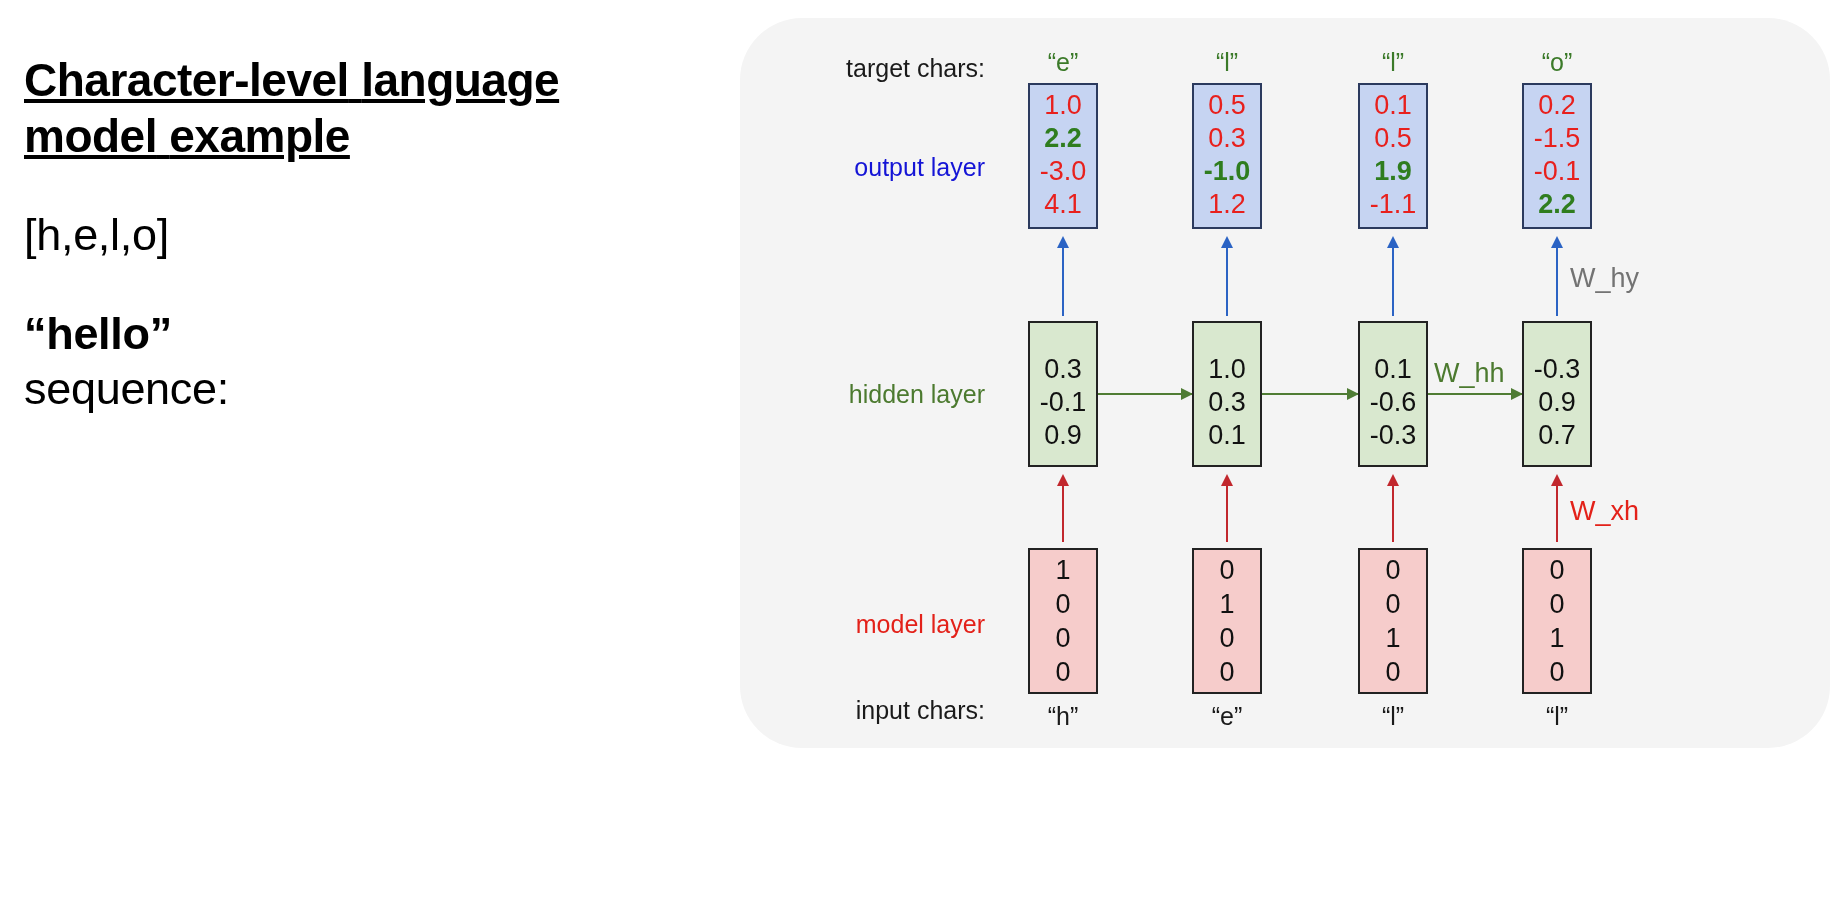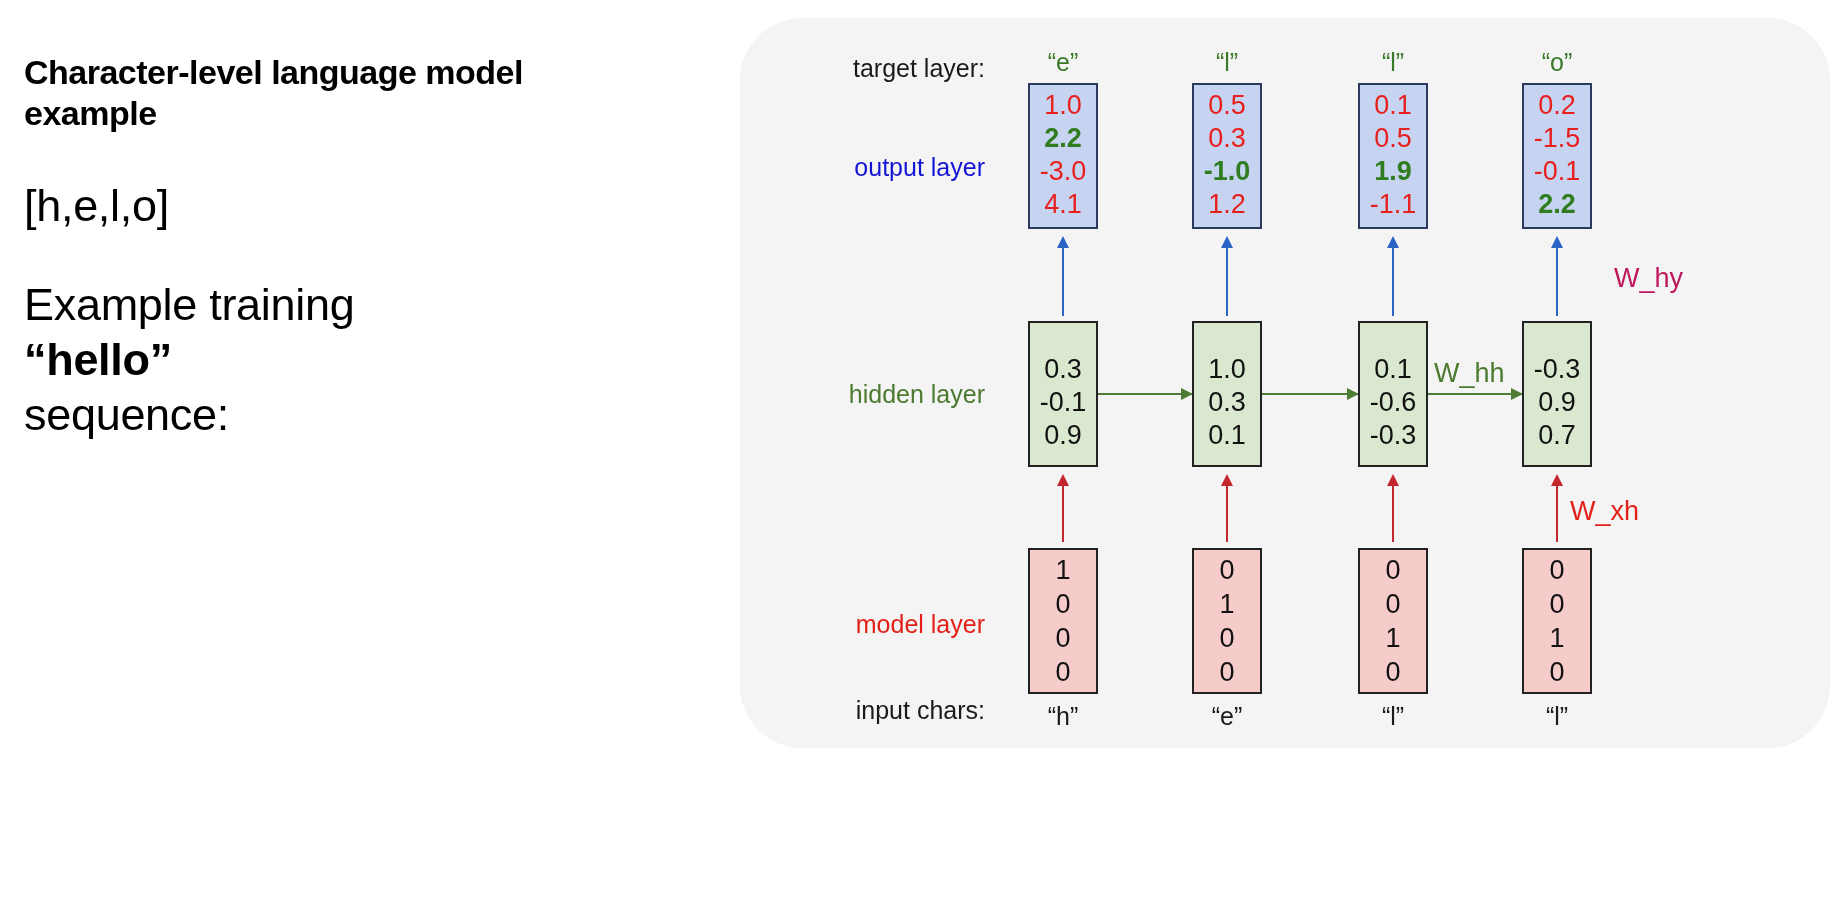--- a/index.html
+++ b/index.html
@@ -15,25 +15,26 @@
     font-family: "Liberation Sans", "DejaVu Sans", sans-serif;
   }
 
   
   #left-panel {
     position: absolute;
     left: 24px; top: 52px;
     width: 600px;
   }
   #title-block {
-    font-size: 34px;
+    font-size: 46px;
     font-weight: bold;
     line-height: 1.22;
     color: #000000;
     letter-spacing: -0.5px;
+    text-decoration: underline;
   }
   .para {
     font-size: 45px;
     line-height: 1.22;
     color: #000000;
     margin-top: 44px;
     letter-spacing: -0.3px;
   }
   .para .line { display: block; }
   .para .line.bold { font-weight: bold; }
@@ -166,21 +167,21 @@
   #arrow-hh-0 { left: 358px; width: 94px; }
   #arrow-hh-1 { left: 522px; width: 96px; }
   #arrow-hh-2 { left: 688px; width: 94px; }
 
   
   .weight-label {
     position: absolute;
     font-size: 27px;
     white-space: nowrap;
   }
-  #weight-w-hy { left: 874px; top: 245px; color: #be185d; }
+  #weight-w-hy { left: 830px; top: 245px; color: #737373; }
   #weight-w-hh { left: 694px; top: 340px; color: #4c7a2f; }
   #weight-w-xh { left: 830px; top: 478px; color: #e32119; }
 
   
   .input-char {
     position: absolute;
     top: 684px; left: 0; width: 86px;
     text-align: center;
     font-size: 25px;
     color: #1a1a1a;
@@ -194,29 +195,28 @@
     <span class="line">Character-level</span>
     <span class="line">language model</span>
     <span class="line">example</span>
   </div>
 
   <div class="para">
     <span class="line">[h,e,l,o]</span>
   </div>
 
   <div class="para">
-    <span class="line">Example training</span>
     <span class="line bold">“hello”</span>
     <span class="line">sequence:</span>
   </div>
 </div>
 
 <div id="diagram-card">
 
-  <div class="row-label" id="label-target-chars">target layer:</div>
+  <div class="row-label" id="label-target-chars">target chars:</div>
   <div class="row-label" id="label-output-layer">output layer</div>
   <div class="row-label" id="label-hidden-layer">hidden layer</div>
   <div class="row-label" id="label-input-layer">model layer</div>
   <div class="row-label" id="label-input-chars">input chars:</div>
 
   <div class="arrow-right" id="arrow-hh-0">
       <span class="head"></span>
     </div>
   <div class="arrow-right" id="arrow-hh-1">
       <span class="head"></span>

